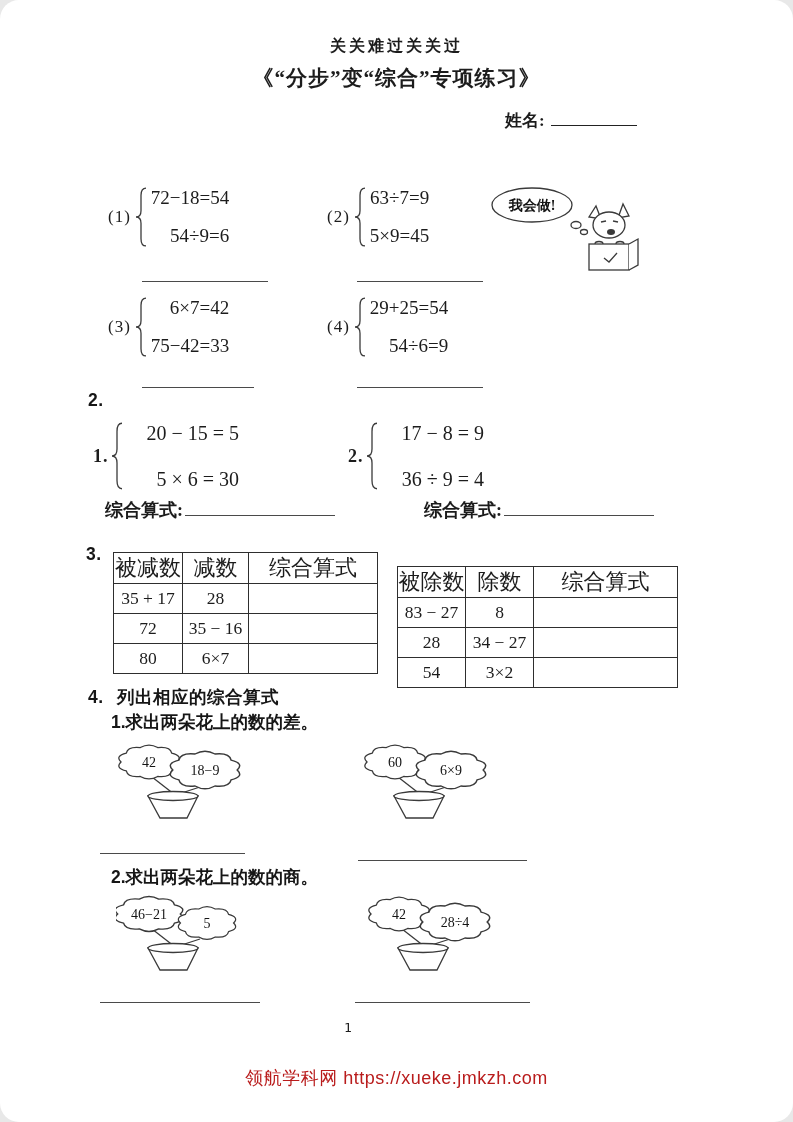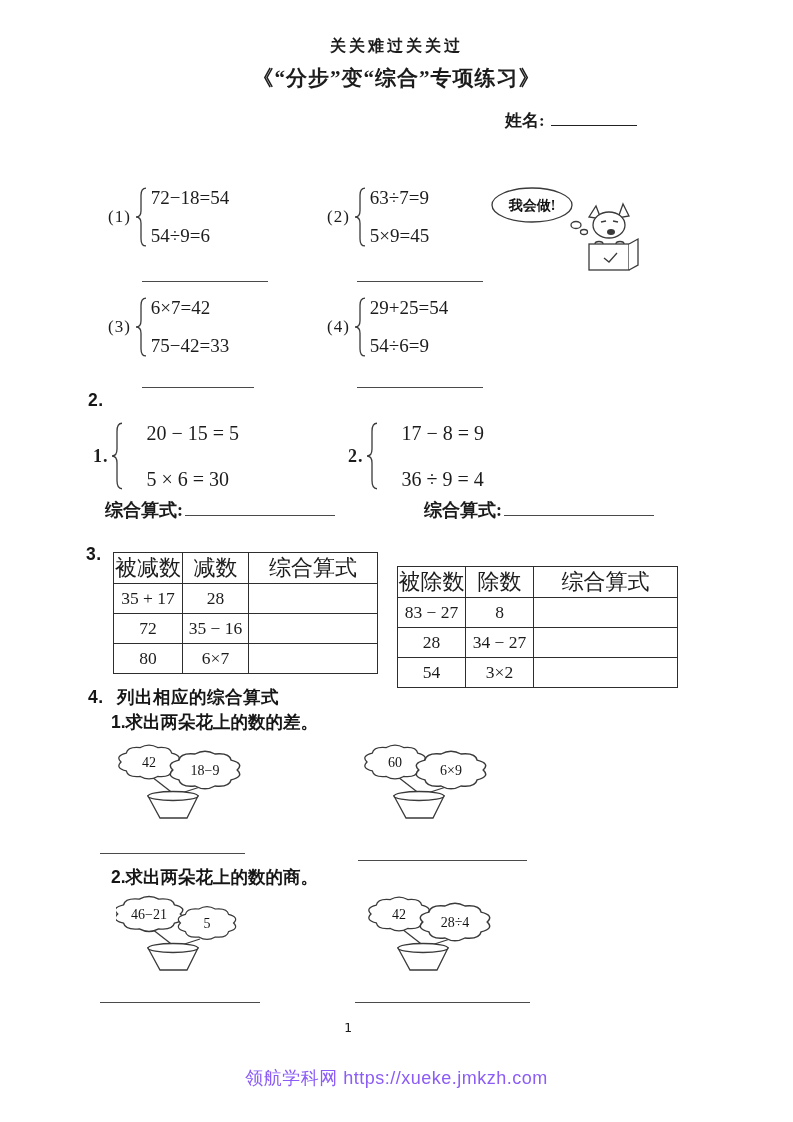--- a/index.html
+++ b/index.html
@@ -1,59 +1,60 @@
 <!DOCTYPE html>
 <html><head>
 <meta charset="utf-8">
 <style>
   html,body { margin:0; padding:0; background:#e8e8e8; }
   .page {
     position:relative; width:793px; height:1122px; margin:0 auto;
     background:#ffffff; color:#1c1c1c; overflow:hidden;
     font-family:"Liberation Serif", serif;
+    border-radius:19px;
   }
   .abs { position:absolute; }
   .center-text { left:0; right:0; text-align:center; }
 
   .slogan { top:36px; font-size:16px; font-weight:bold; letter-spacing:3px; }
   .title  { top:64px; font-size:21px; font-weight:bold; letter-spacing:1px; }
 
   .name-row { top:109px; left:505px; font-size:17px; font-weight:bold; }
   .name-blank { display:inline-block; width:86px; height:14px;
                 border-bottom:1.6px solid #222; margin-left:6px; }
 
   .h-sans { font-family:"Liberation Sans", sans-serif; font-weight:bold; color:#161616; }
   .q-heading { font-size:17.5px; letter-spacing:0.5px; }
 
   .eq-group { display:flex; align-items:center; }
   .g-label { font-size:17px; margin-right:3px; letter-spacing:1px; }
   .brace-svg { display:block; margin-right:3px; }
   .eqs { display:flex; flex-direction:column; justify-content:space-between; height:58px; }
-  .eqs .eq { font-size:19px; line-height:20px; white-space:nowrap; }
+  .eqs .eq { font-size:19px; line-height:20px; white-space:nowrap;text-align:right; }
   .eq-group.big .eqs { height:66px;margin-left:20px; }
   .eq-group.big .eqs .eq { font-size:20px; }
   .eq-group.big .g-label { font-size:18px; font-weight:bold; margin-right:1px; }
 
   .ans-line { border-bottom:1.5px solid #4a4a4a; height:13px; }
 
   .ans-row { font-size:18px; font-weight:bold; }
   .ans-row .ans-inline { display:inline-block; border-bottom:1.5px solid #4a4a4a;
                          height:14px; vertical-align:baseline; margin-left:2px; }
 
   table.wtable { position:absolute; border-collapse:collapse; table-layout:fixed;
                  background:#fff; }
   table.wtable th, table.wtable td {
     border:1.4px solid #2e2e2e; text-align:center; vertical-align:middle;
     padding:0; overflow:hidden;
   }
   table.wtable th { font-weight:normal; font-size:22px; height:28px; }
   table.wtable td { font-size:17.5px; height:29px; }
 
   .sub-heading { font-size:17.5px; }
-  .footer { top:1066px; font-size:18px; color:#8b5cf6; letter-spacing:0.5px;
+  .footer { top:1066px; font-size:18px; color:#b91c1c; letter-spacing:0.5px;
             font-family:"Liberation Sans", sans-serif; }
   .pagenum { left:344px; top:1020px; font-size:13px; font-family:"DejaVu Sans Mono", monospace; }
 
   svg .ink { stroke:#3a3a3a; fill:none; stroke-width:1.3; }
   svg .ink-fill { stroke:#3a3a3a; fill:#ffffff; stroke-width:1.3; }
   svg text { font-family:"Liberation Serif", serif; fill:#141414; }
 </style>
 </head>
 <body>
 

